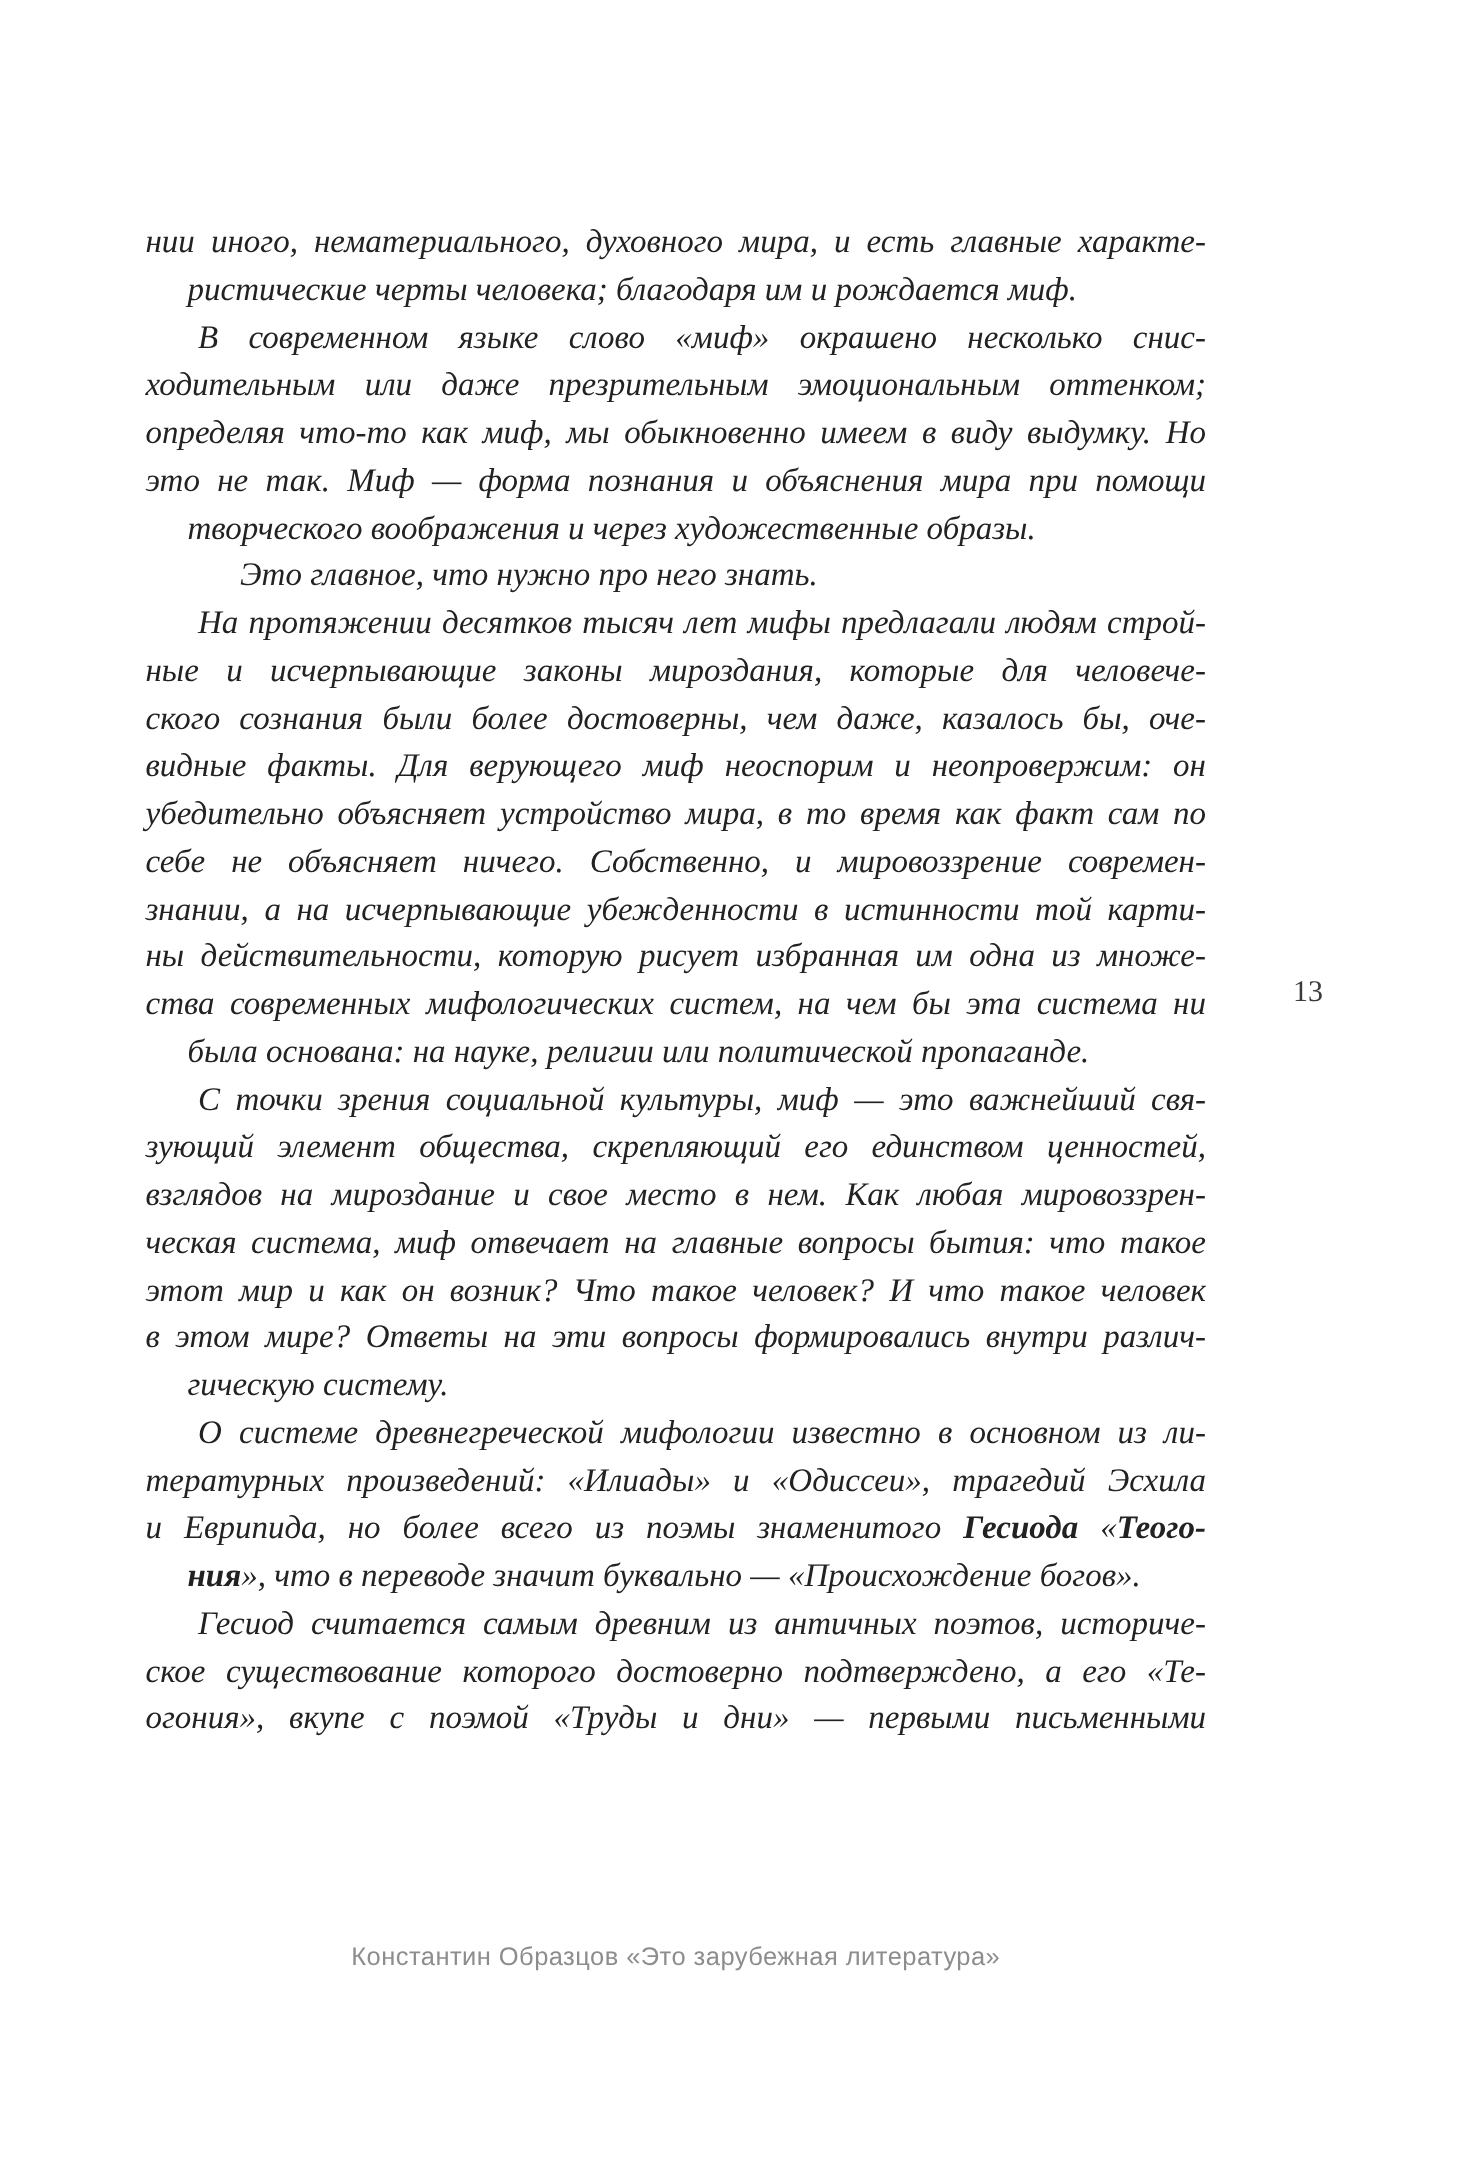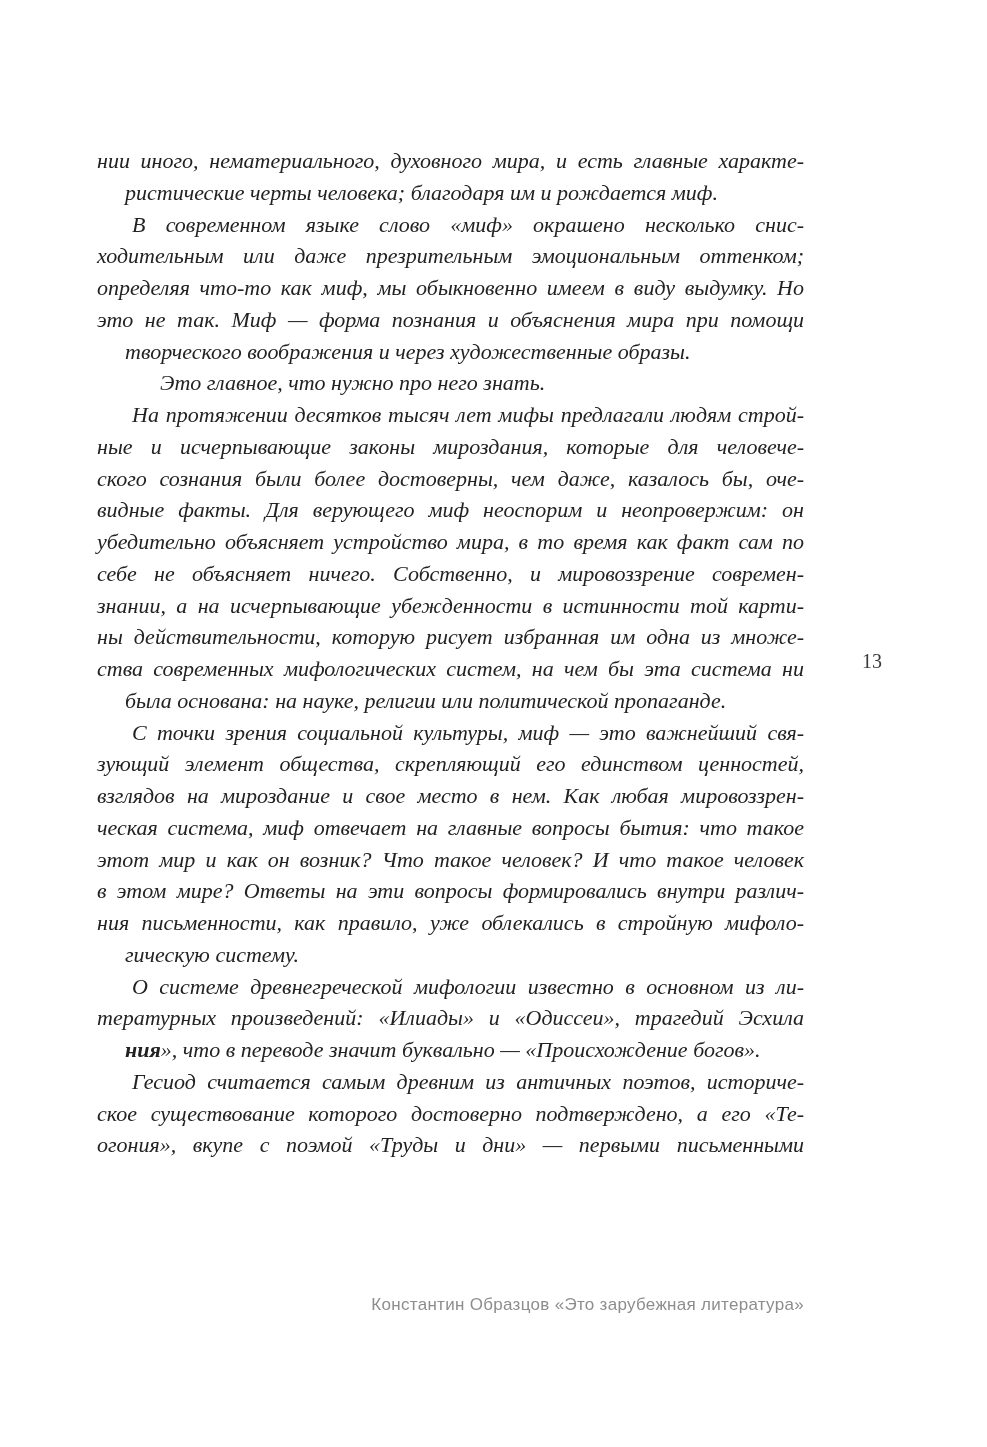--- a/index.html
+++ b/index.html
@@ -41,21 +41,21 @@
     font-size: 20px;
     line-height: 30px;
     color: #3a3a3a;
     font-family: "Liberation Serif", serif;
   }
   .running-footer {
     position: absolute;
     left: 97px;
     top: 1294px;
     width: 707px;
-    text-align: right;
+    text-align: center;
     font-family: "Liberation Sans", sans-serif;
     font-size: 17px;
     line-height: 22px;
     letter-spacing: 0.3px;
     color: #8d8d8d;
     font-weight: normal;
   }
 </style>
 </head>
 <body>
@@ -88,26 +88,26 @@
         <div class="line"><span>ства современных мифологических систем, на чем бы эта система ни</span></div>
         <div class="line endline"><span>была основана: на науке, религии или политической пропаганде.</span></div>
       </div>
       <div class="para">
         <div class="line indent"><span>С точки зрения социальной культуры, миф — это важнейший свя-</span></div>
         <div class="line"><span>зующий элемент общества, скрепляющий его единством ценностей,</span></div>
         <div class="line"><span>взглядов на мироздание и свое место в нем. Как любая мировоззрен-</span></div>
         <div class="line"><span>ческая система, миф отвечает на главные вопросы бытия: что такое</span></div>
         <div class="line"><span>этот мир и как он возник? Что такое человек? И что такое человек</span></div>
         <div class="line"><span>в этом мире? Ответы на эти вопросы формировались внутри различ-</span></div>
-        <div class="line"><span>ния письменности, как правило, уже облекались в стройную мифоло-</span></div>
         <div class="line endline"><span>гическую систему.</span></div>
       </div>
       <div class="para">
         <div class="line indent"><span>О системе древнегреческой мифологии известно в основном из ли-</span></div>
         <div class="line"><span>тературных произведений: «Илиады» и «Одиссеи», трагедий Эсхила</span></div>
+        <div class="line"><span>и Еврипида, но более всего из поэмы знаменитого </span><span class="bold">Гесиода</span><span> «</span><span class="bold">Теого-</span></div>
         <div class="line endline"><span class="bold">ния</span><span>», что в переводе значит буквально — «Происхождение богов».</span></div>
       </div>
       <div class="para">
         <div class="line indent"><span>Гесиод считается самым древним из античных поэтов, историче-</span></div>
         <div class="line"><span>ское существование которого достоверно подтверждено, а его «Те-</span></div>
         <div class="line"><span>огония», вкупе с поэмой «Труды и дни» — первыми письменными</span></div>
       </div>
     </div>
   <div class="page-number">13</div>
   <div class="running-footer">Константин Образцов «Это зарубежная литература»</div>

